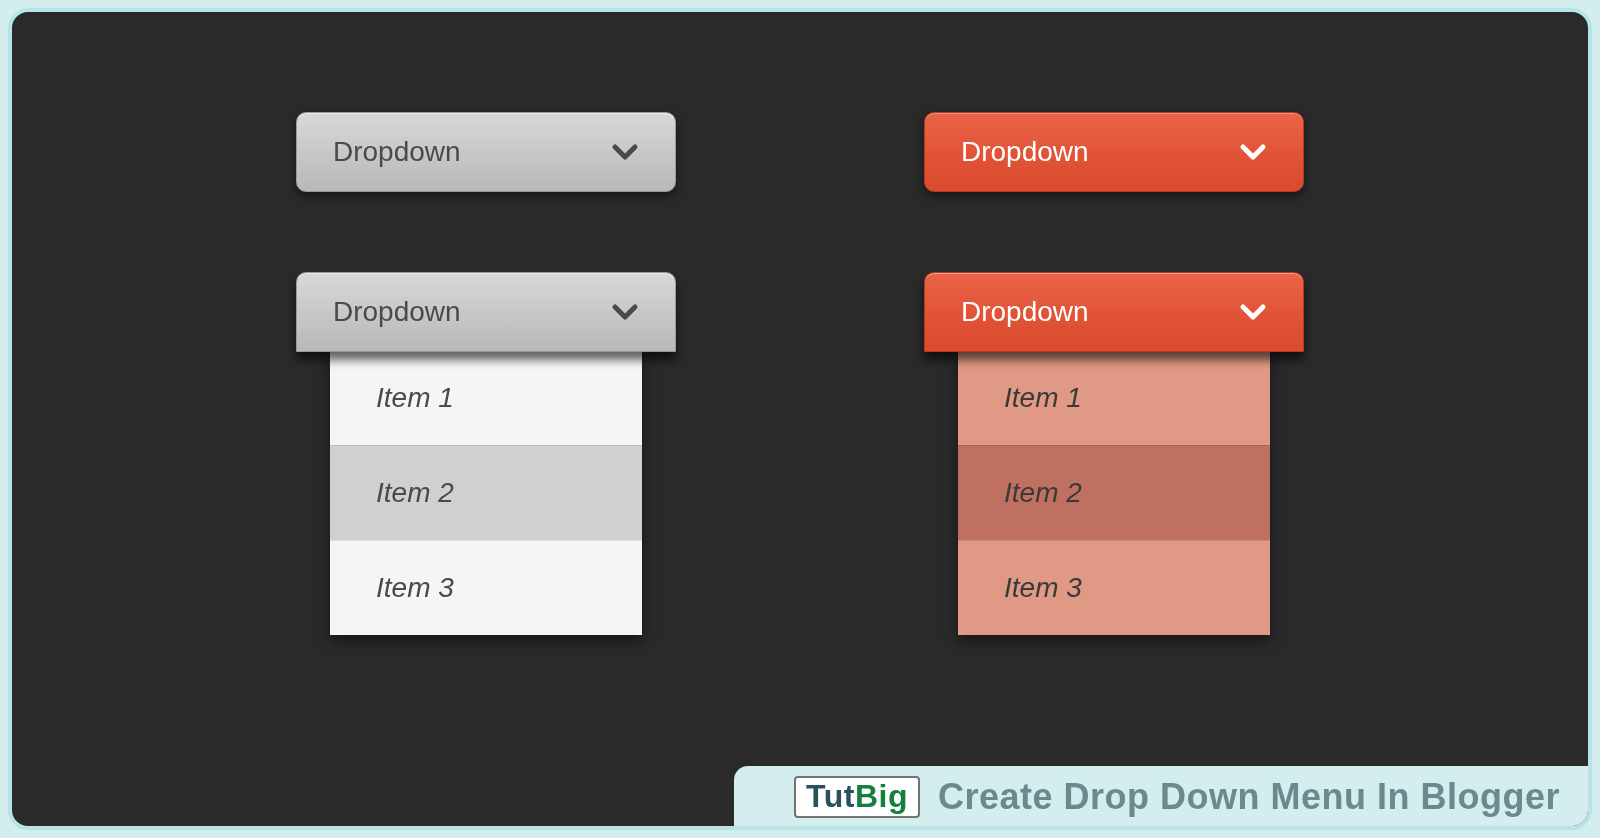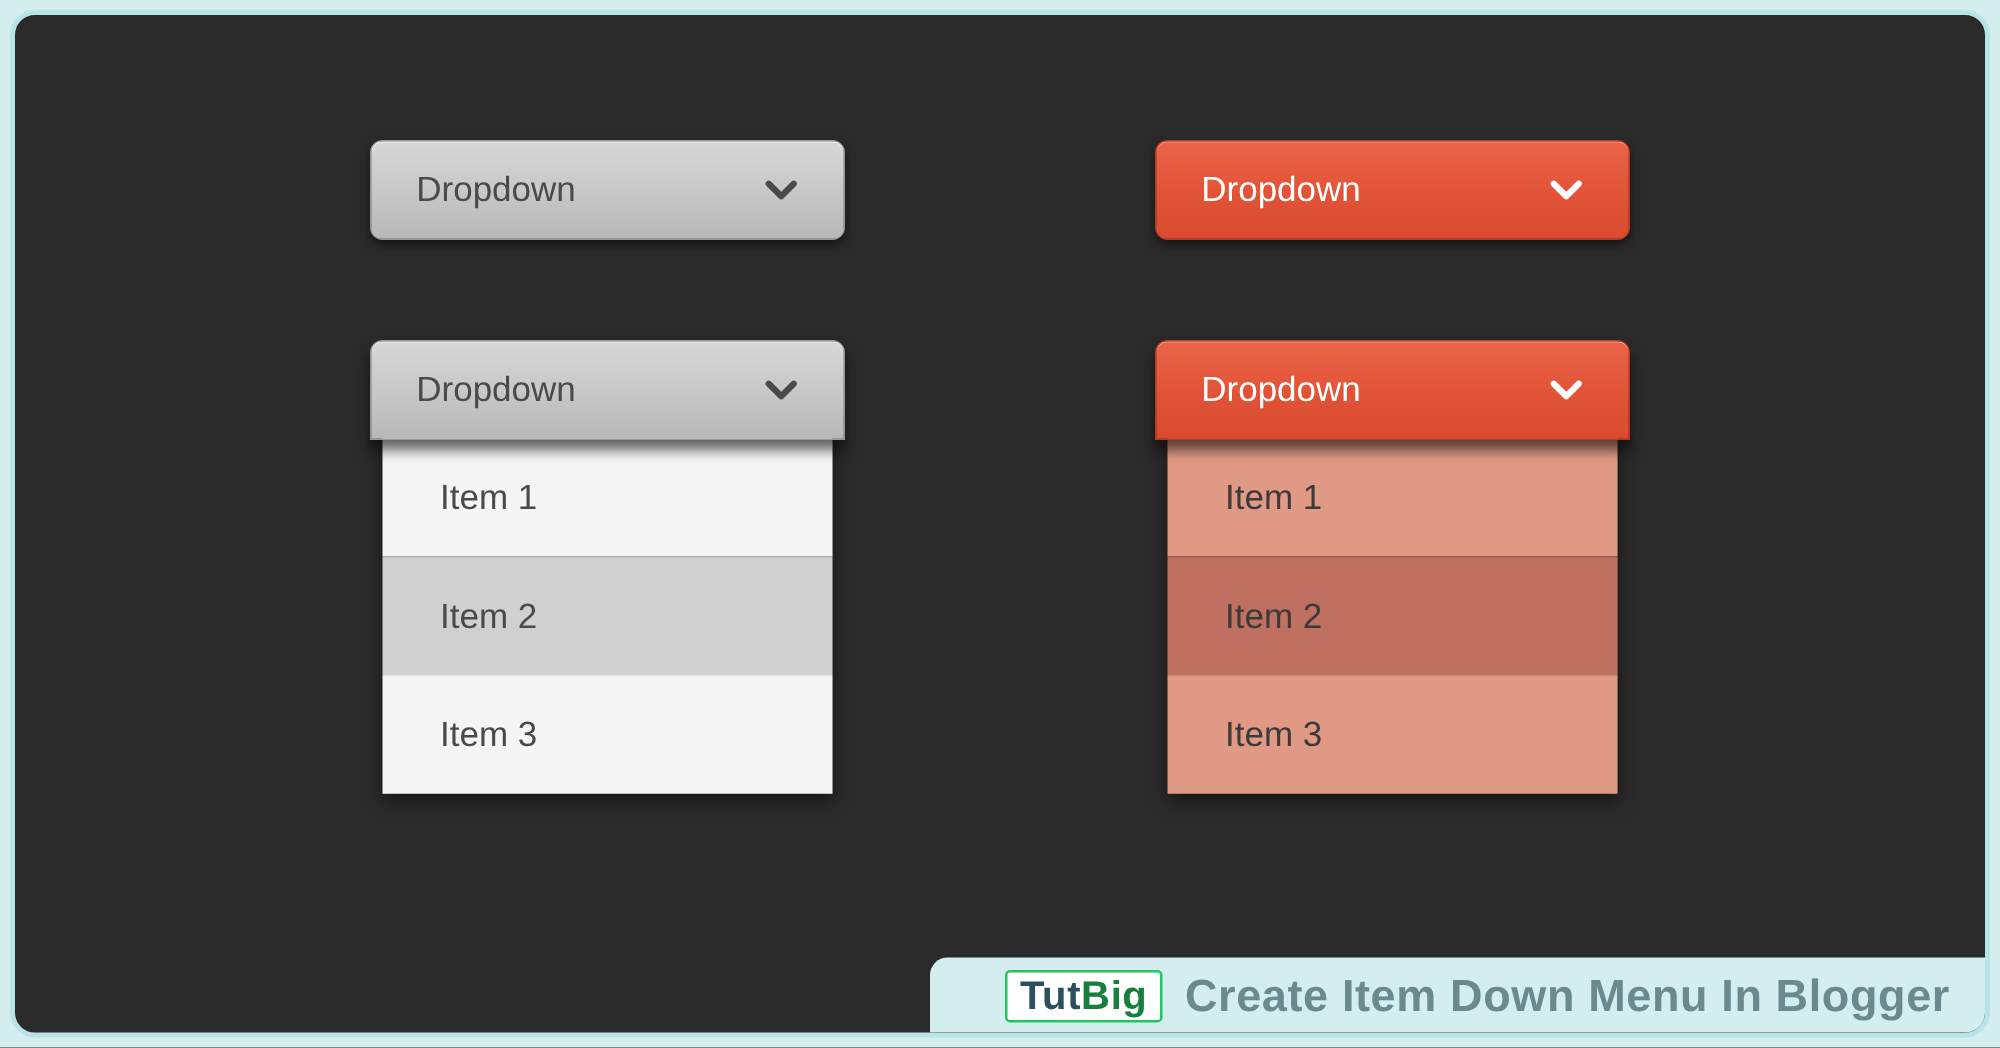--- a/index.html
+++ b/index.html
@@ -90,23 +90,24 @@
     
     
     .dropdown-container {
       position: relative;
       display: flex;
       flex-direction: column;
       align-items: center;
     }
     
     .dropdown-list {
-      width: 360px;
+      width: 312px;
       margin-top: -2px;
       box-shadow: 0 6px 12px rgba(0,0,0,0.5);
+      font-style: italic;
     }
     
     .dropdown-item {
       height: 95px;
       display: flex;
       align-items: center;
       padding: 0 46px;
       font-size: 28px;
       cursor: pointer;
     }
@@ -150,21 +151,21 @@
       gap: 18px;
       font-size: 36px;
       font-weight: 900;
       color: #6a8a8e;
       font-family: 'Arial Black', Arial, sans-serif;
       letter-spacing: 0.5px;
     }
     
     .logo {
       background: #ffffff;
-      border: 2px solid #22c55e;
+      border: 2px solid #737373;
       border-radius: 4px;
       padding: 2px 10px 4px 10px;
       font-size: 32px;
       font-weight: 900;
       display: flex;
       align-items: baseline;
       line-height: 1;
     }
     
     .logo-tut {
@@ -246,15 +247,15 @@
 
   </div>
 
   <div class="banner">
     <div class="logo">
       <span class="logo-tut">Tut</span>
       <span class="logo-big">
         <span>Big</span>
       </span>
     </div>
-    <span>Create Item Down Menu In Blogger</span>
+    <span>Create Drop Down Menu In Blogger</span>
   </div>
 </div>
 
 </body></html>

